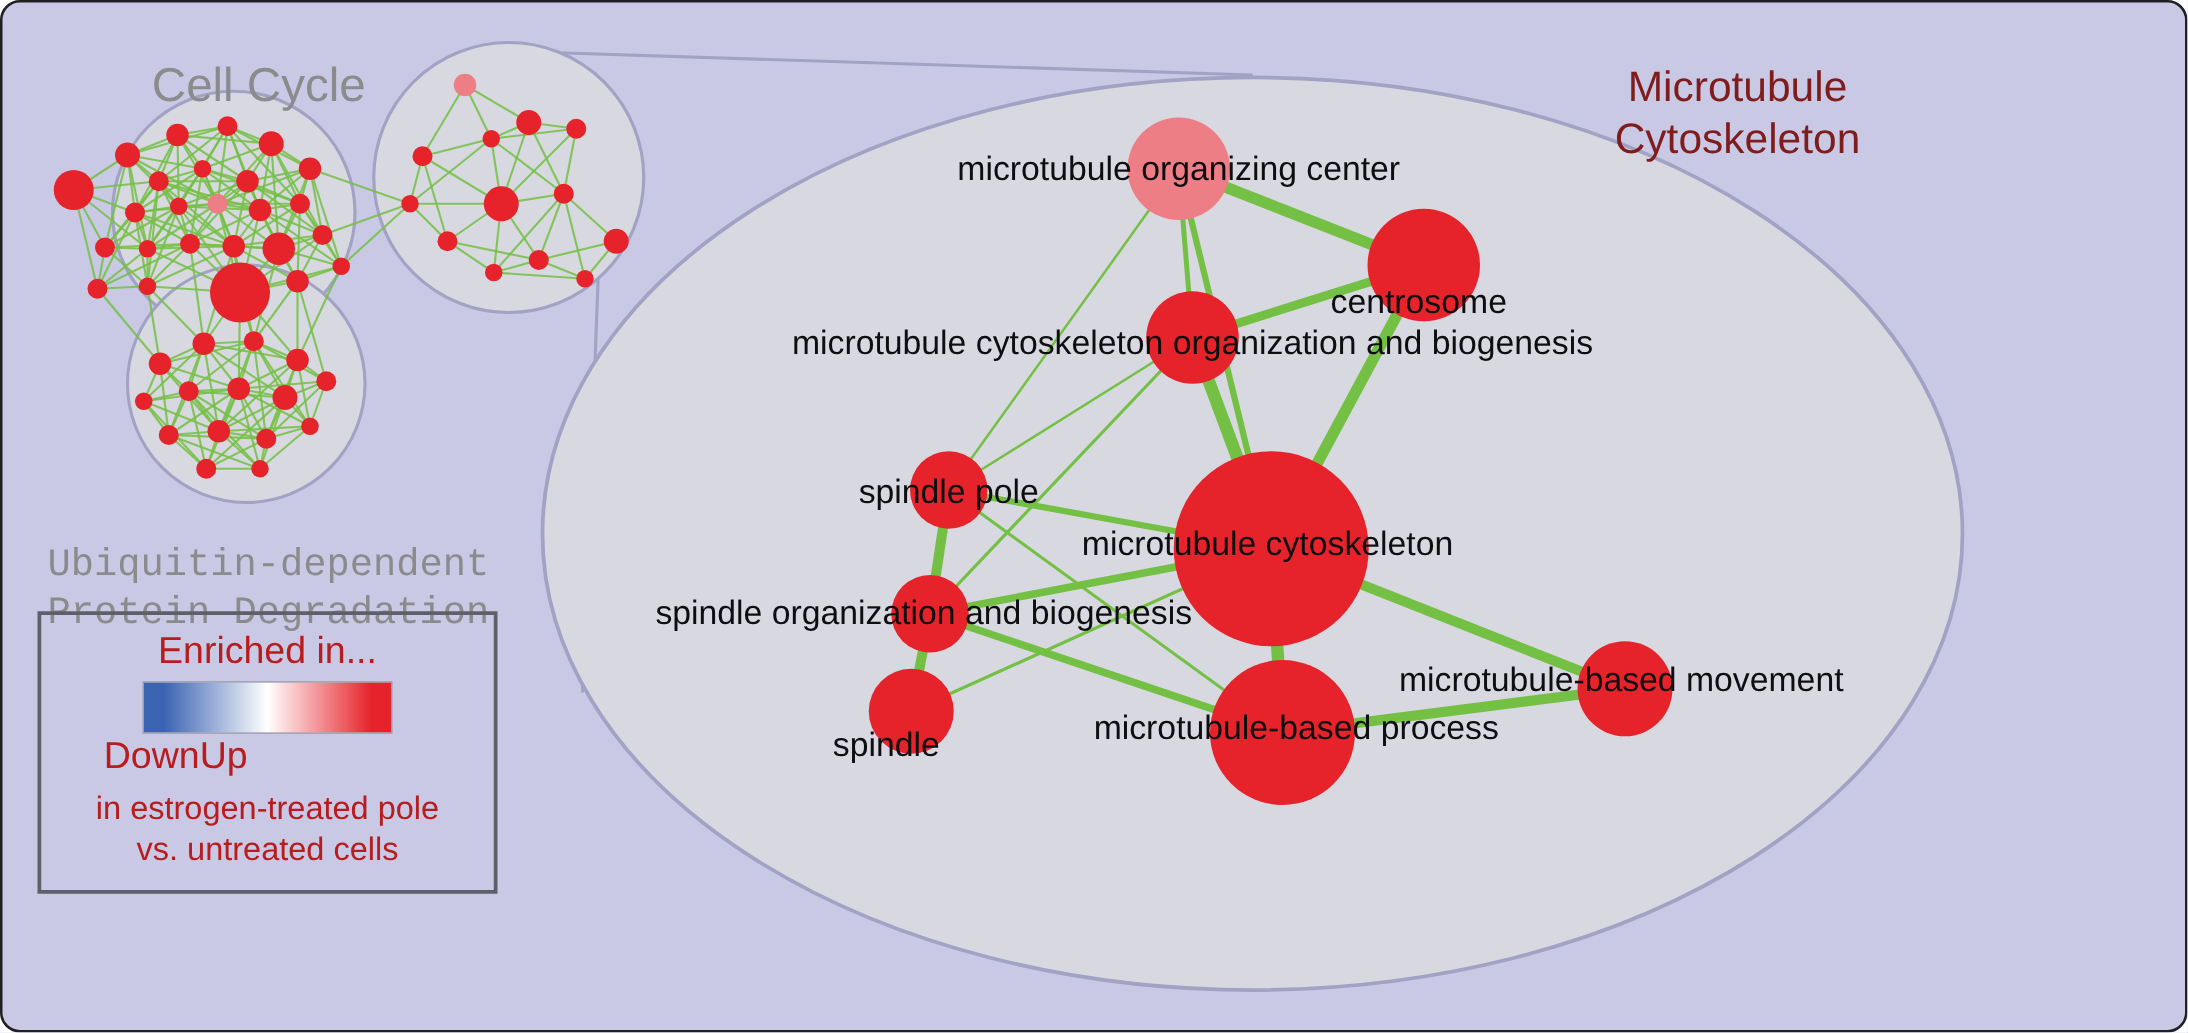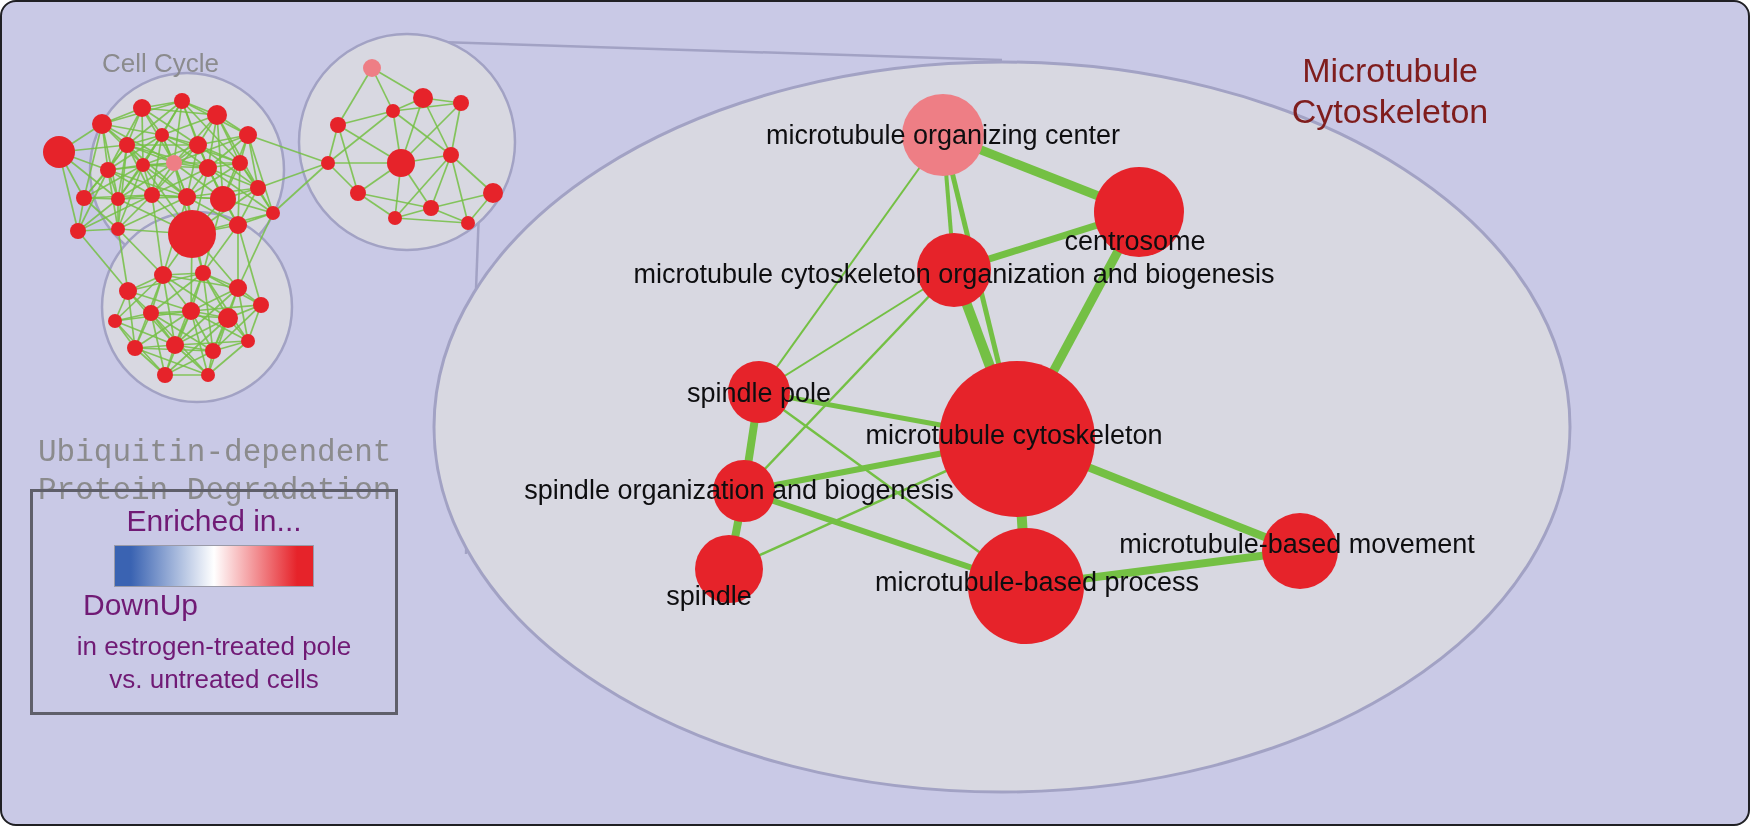--- a/index.html
+++ b/index.html
@@ -9,26 +9,26 @@
     background:#c9c9e6;
     border:2px solid #202024;
     border-radius:16px;
     overflow:hidden;
     box-sizing:border-box;
     font-family:"Liberation Sans", sans-serif;
   }
   .fig svg{position:absolute;left:0;top:0;}
   svg text{font-family:"Liberation Sans", sans-serif;}
   .lbl{position:absolute;}
-  .lbl-cellcycle{left:100px;top:46px;width:210px;font-size:26px;font-weight:500;color:#8b8b8d;}
+  .lbl-cellcycle{left:100px;top:46px;width:210px;text-align:center;font-size:38px;font-weight:500;color:#8b8b8d;}
   .lbl-ubiq{left:36px;top:432px;font-size:31px;font-weight:500;color:#8b8b8d;line-height:38px;font-family:Liberation Mono, monospace;}
   .lbl-micro{left:1278px;top:48px;width:220px;text-align:center;font-size:34px;color:#7f1d1d;line-height:41px;}
   .legend{
     position:absolute;left:28px;top:487px;width:368px;height:226px;
-    border:3px solid #5f5f6a;box-sizing:border-box;text-align:center;color:#701a75;
+    border:3px solid #5f5f6a;box-sizing:border-box;text-align:center;color:#b91c1c;
   }
   .legend-title{margin-top:12px;font-size:30px;}
   .legend-bar{margin:7px auto 0;width:200px;height:42px;border:1px solid #9a9aa8;box-sizing:border-box;}
   .legend-ends{display:flex;width:262px;margin:1px auto 0;font-size:30px;}
   .legend-sub{margin-top:8px;font-size:26px;line-height:33px;}
 </style>
 </head>
 <body>
 
 <div class="fig">

